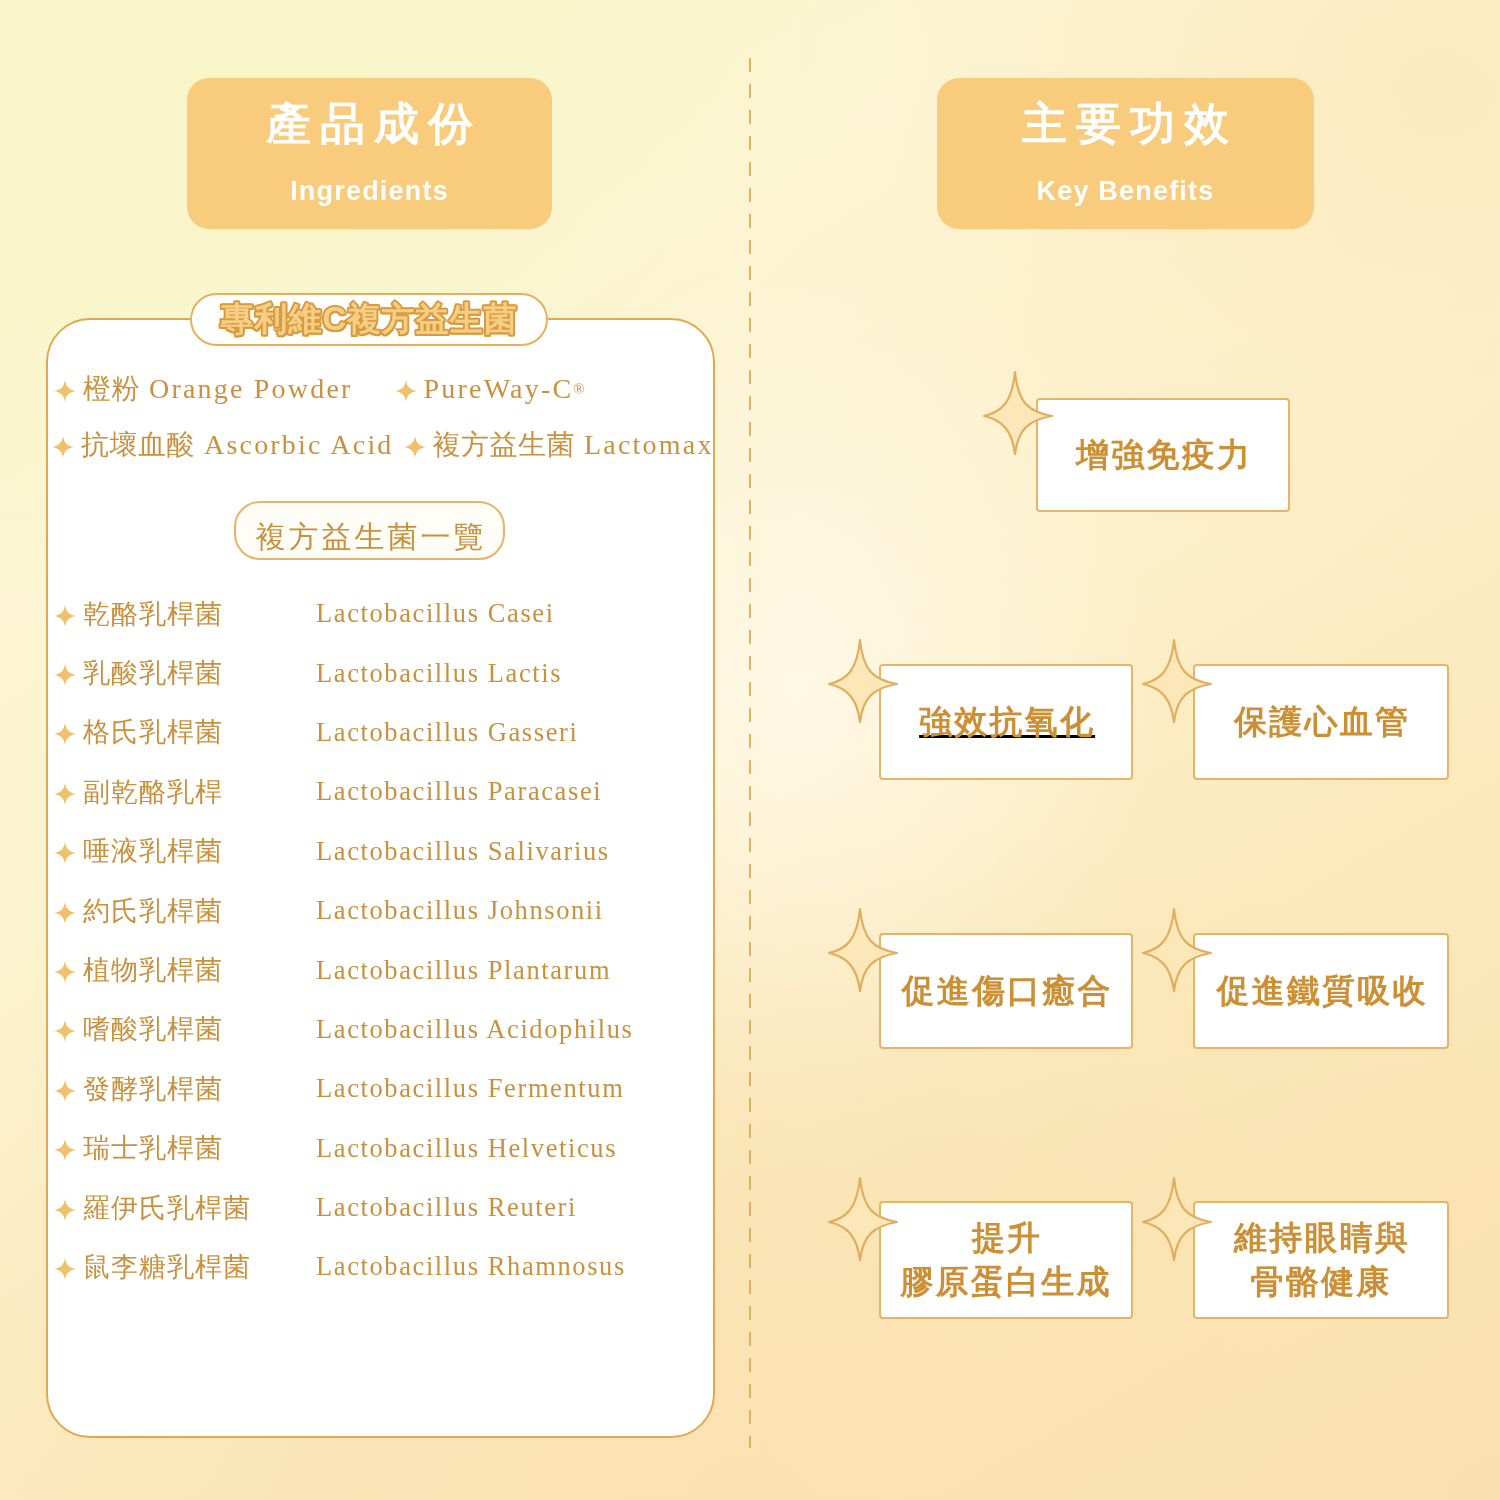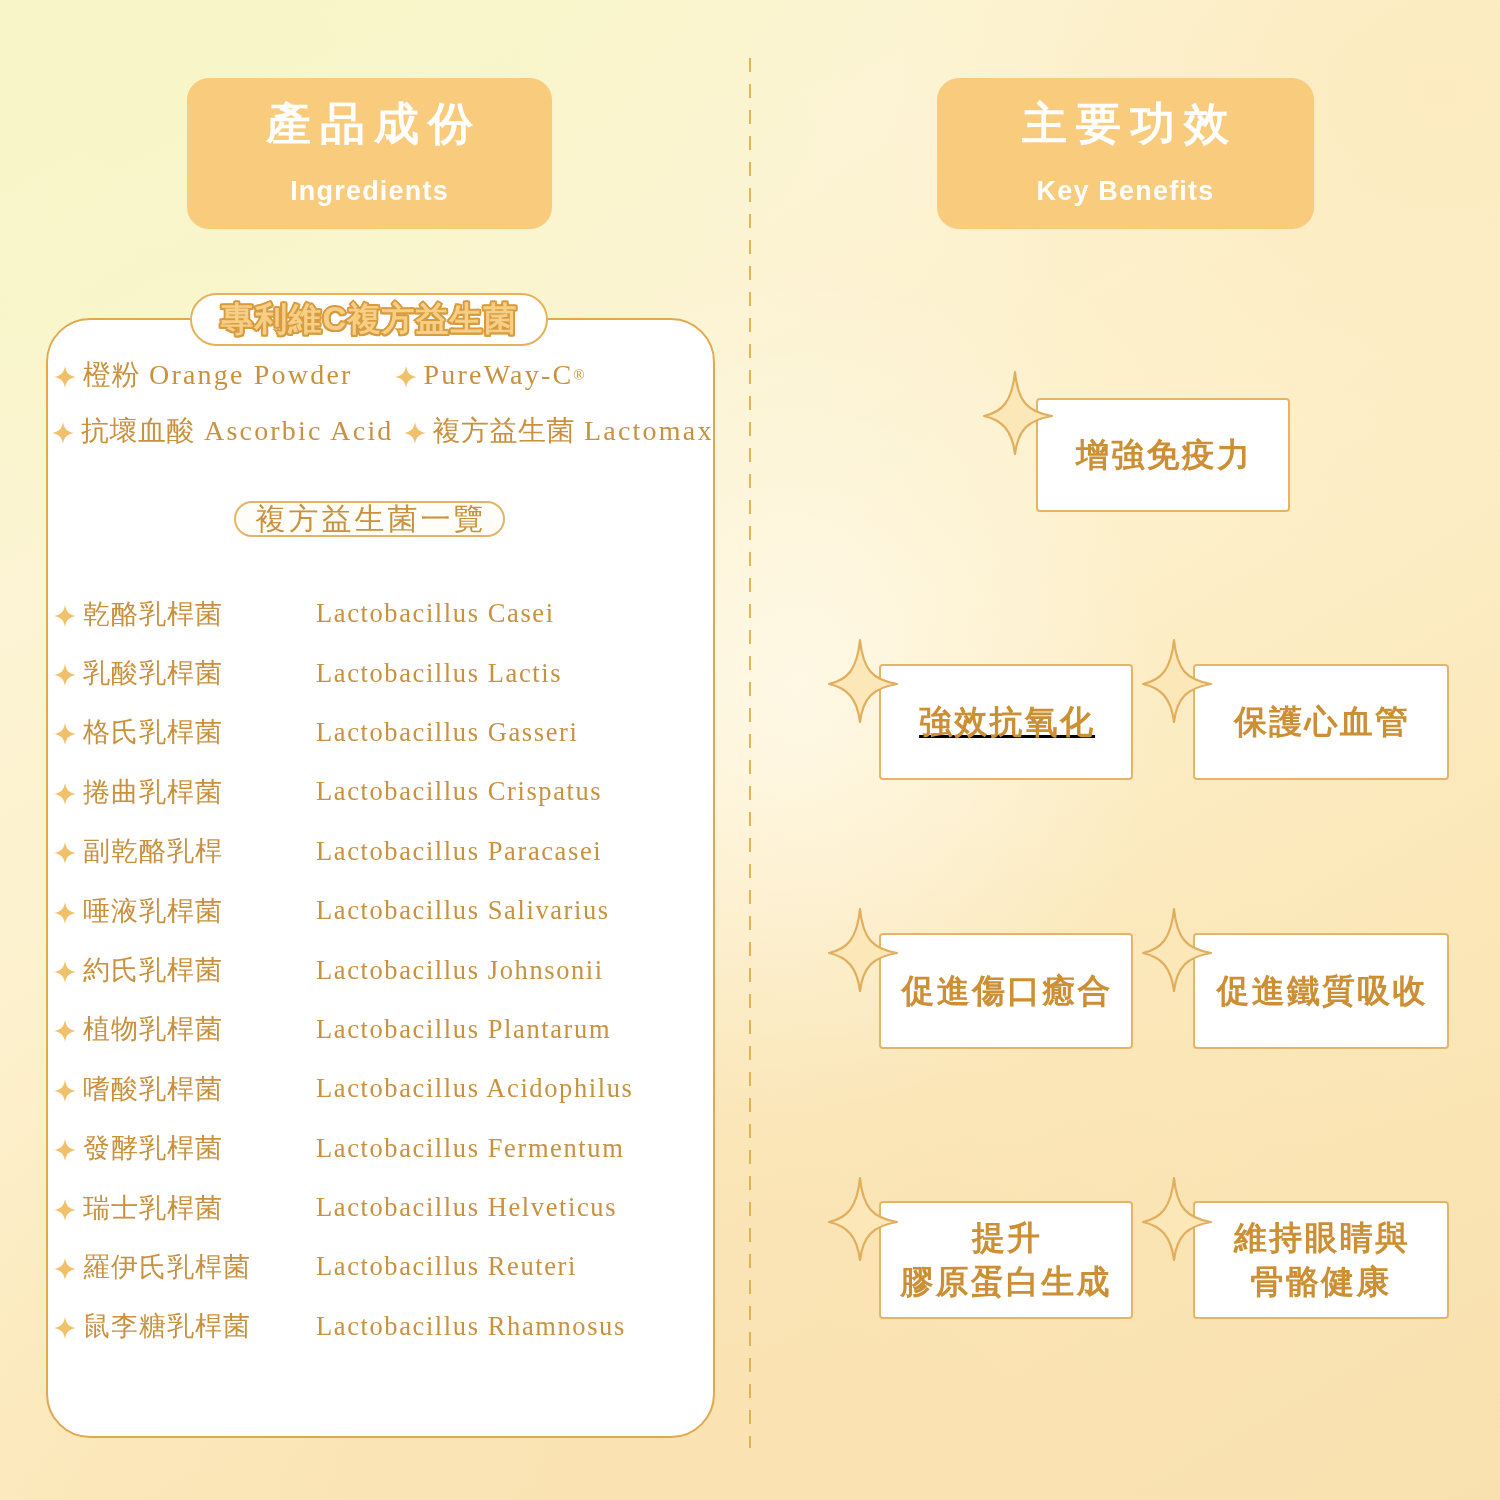--- a/index.html
+++ b/index.html
@@ -126,21 +126,21 @@
     text-shadow:
       2px 0 0 #D89B3D, -2px 0 0 #D89B3D, 0 2px 0 #D89B3D, 0 -2px 0 #D89B3D,
       1.5px 1.5px 0 #D89B3D, -1.5px 1.5px 0 #D89B3D, 1.5px -1.5px 0 #D89B3D, -1.5px -1.5px 0 #D89B3D;
     white-space: nowrap;
   }
 
   
   .top-ing {
     position: absolute;
     left: 46px;
-    top: 356px;
+    top: 370px;
     width: 669px;
     color: #C9913E;
   }
   .top-ing-row {
     display: flex;
     align-items: baseline;
     justify-content: flex-start;
     padding-left: 8px;
     height: 56px;
   }
@@ -178,26 +178,26 @@
     top: 2px;
   }
   .spark svg { display: block; width: 100%; height: 100%; }
 
   
   .sub-badge {
     position: absolute;
     left: 234px;
     top: 501px;
     width: 271px;
-    height: 36px;
+    height: 59px;
     border: 2px solid #E4B468;
     border-radius: 26px;
     background: #FFFDF7;
     display: flex;
-    align-items: center;
+    align-items: flex-end;
     justify-content: center;
     box-sizing: border-box;
   }
   .sub-badge-text {
     font-size: 30px;
     font-weight: 400;
     letter-spacing: 3px;
     text-indent: 3px;
     color: #C9913E;
   }
@@ -385,31 +385,20 @@
         </div>
         <div class="prob-en">Lactobacillus Gasseri</div>
       </div>
       <div class="prob-row">
         <div class="prob-zh" style="display: flex; align-items: center;">
           <span class="spark">
             <svg viewBox="0 0 24 24">
               <path d="M12 0 C13.2 7.4 16.6 10.8 24 12 C16.6 13.2 13.2 16.6 12 24 C10.8 16.6 7.4 13.2 0 12 C7.4 10.8 10.8 7.4 12 0 Z" fill="#F0C06A"></path>
             </svg>
           </span>
-          <span>捲曲乳桿菌</span>
-        </div>
-        <div class="prob-en">Lactobacillus Crispatus</div>
-      </div>
-      <div class="prob-row">
-        <div class="prob-zh" style="display: flex; align-items: center;">
-          <span class="spark">
-            <svg viewBox="0 0 24 24">
-              <path d="M12 0 C13.2 7.4 16.6 10.8 24 12 C16.6 13.2 13.2 16.6 12 24 C10.8 16.6 7.4 13.2 0 12 C7.4 10.8 10.8 7.4 12 0 Z" fill="#F0C06A"></path>
-            </svg>
-          </span>
           <span>副乾酪乳桿</span>
         </div>
         <div class="prob-en">Lactobacillus Paracasei</div>
       </div>
       <div class="prob-row">
         <div class="prob-zh" style="display: flex; align-items: center;">
           <span class="spark">
             <svg viewBox="0 0 24 24">
               <path d="M12 0 C13.2 7.4 16.6 10.8 24 12 C16.6 13.2 13.2 16.6 12 24 C10.8 16.6 7.4 13.2 0 12 C7.4 10.8 10.8 7.4 12 0 Z" fill="#F0C06A"></path>
             </svg>

